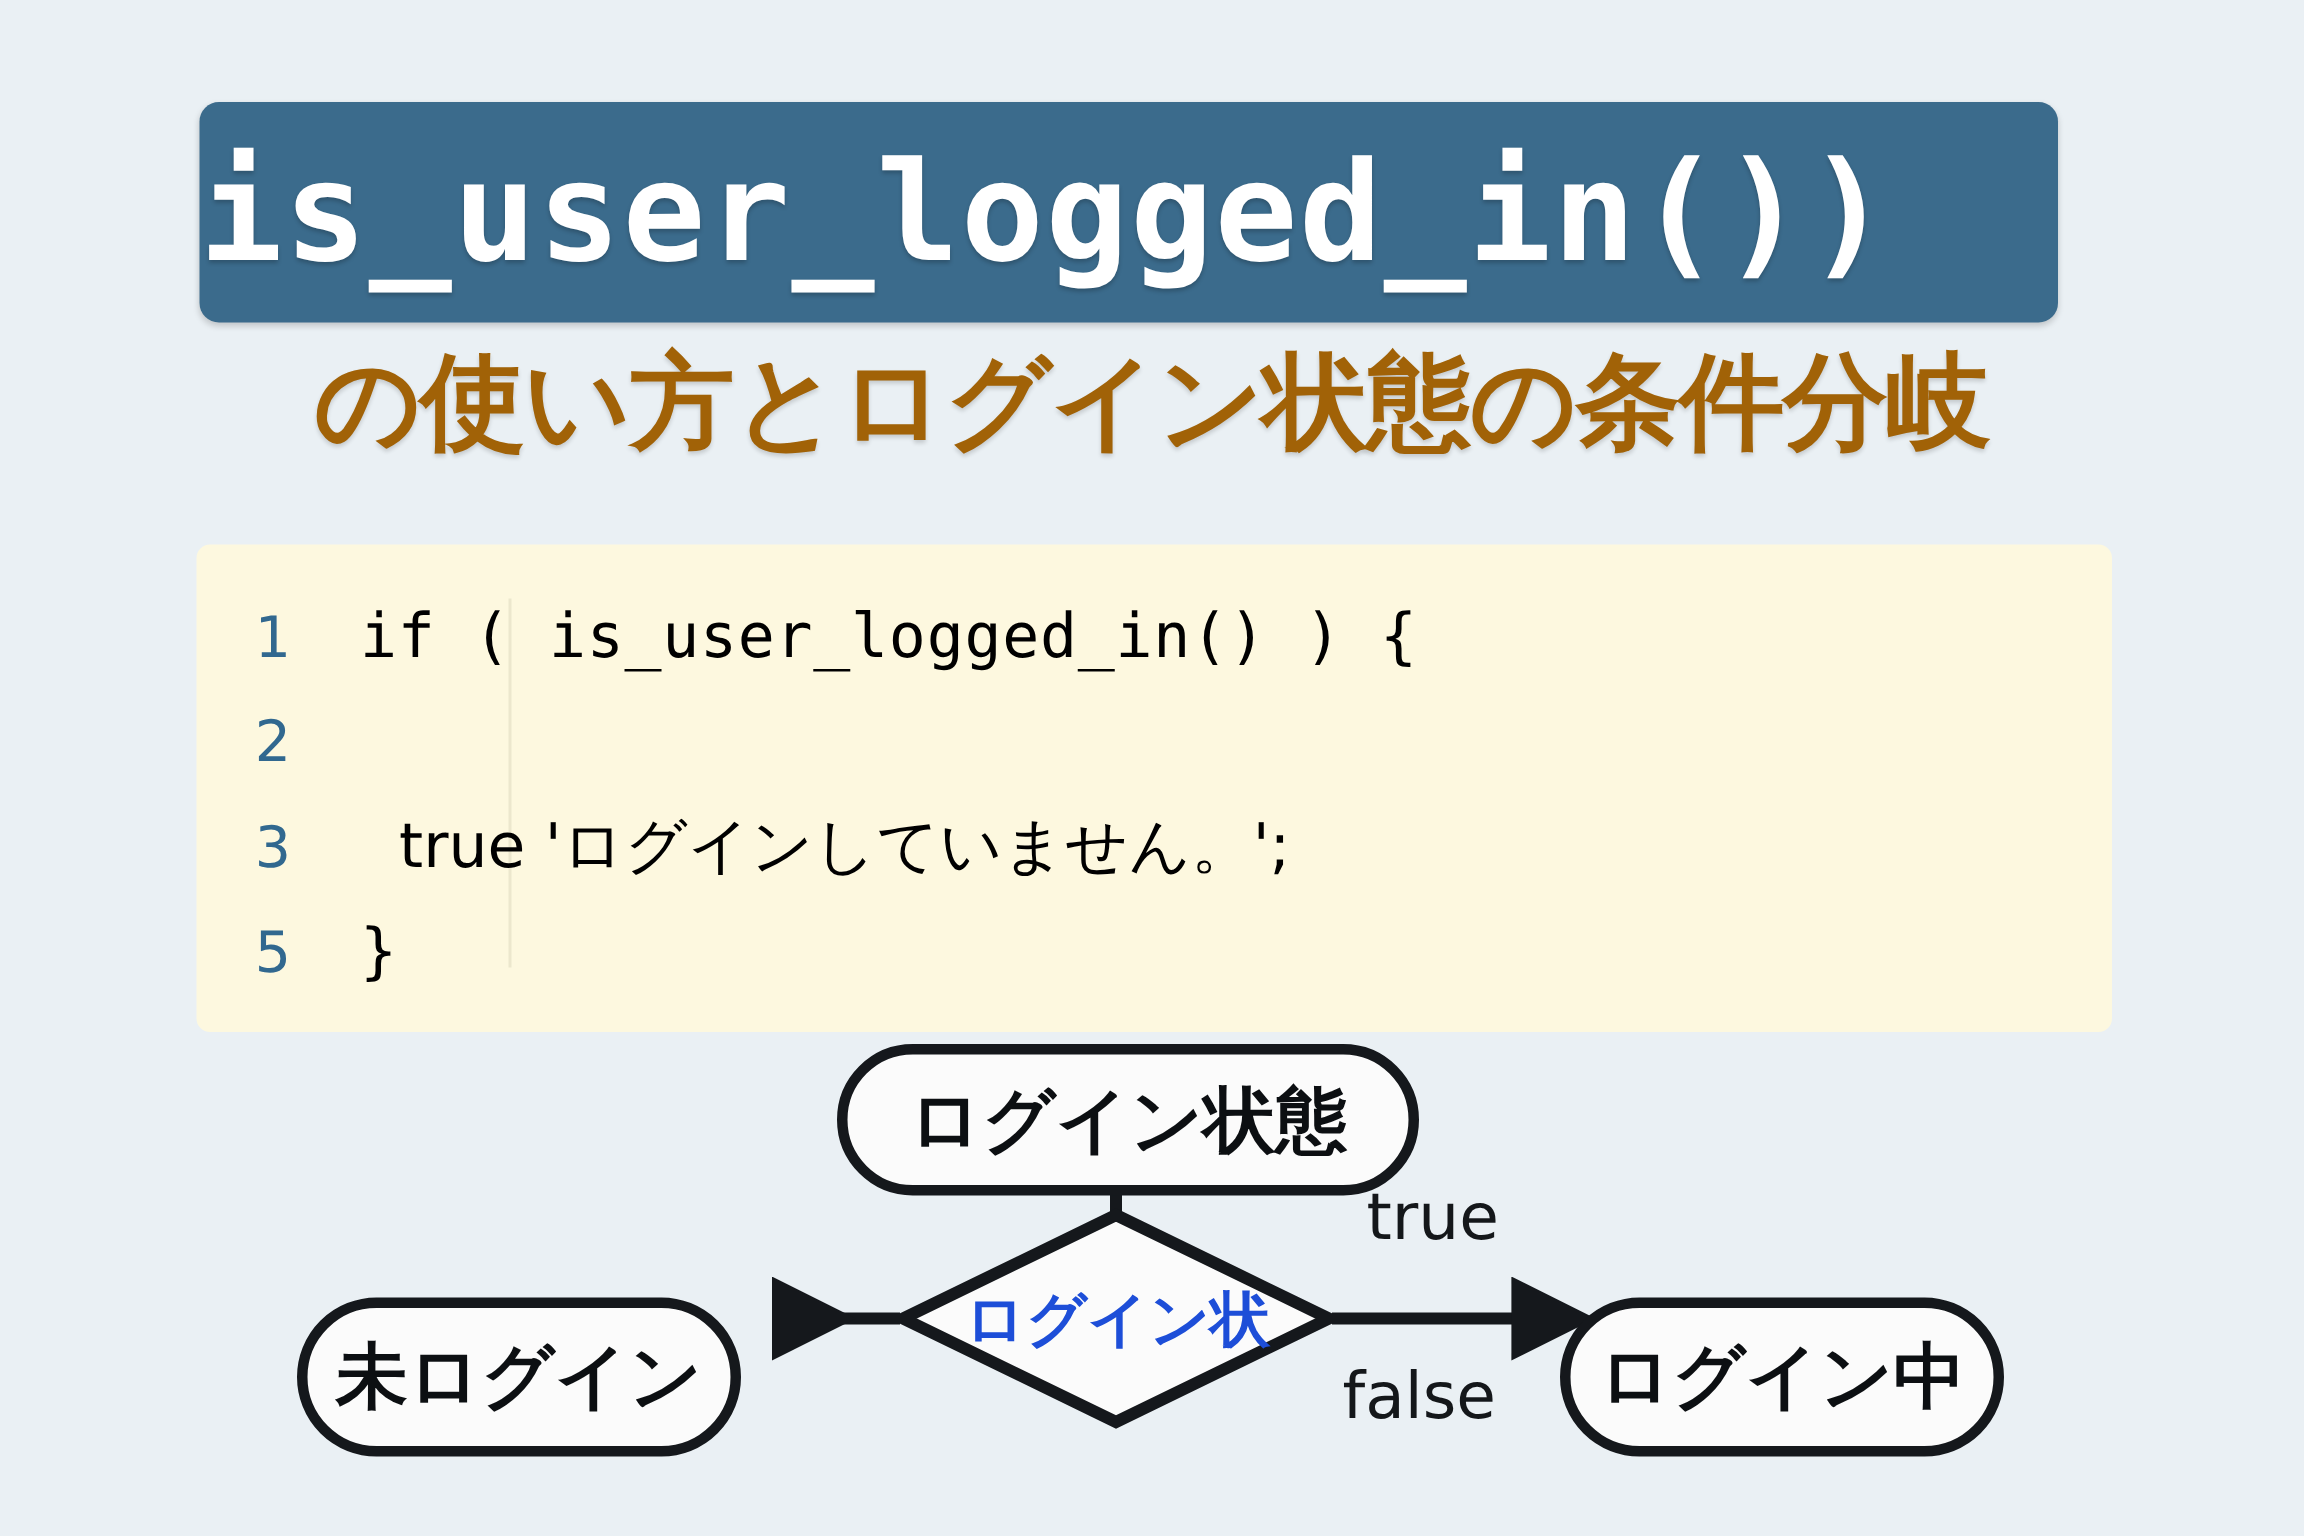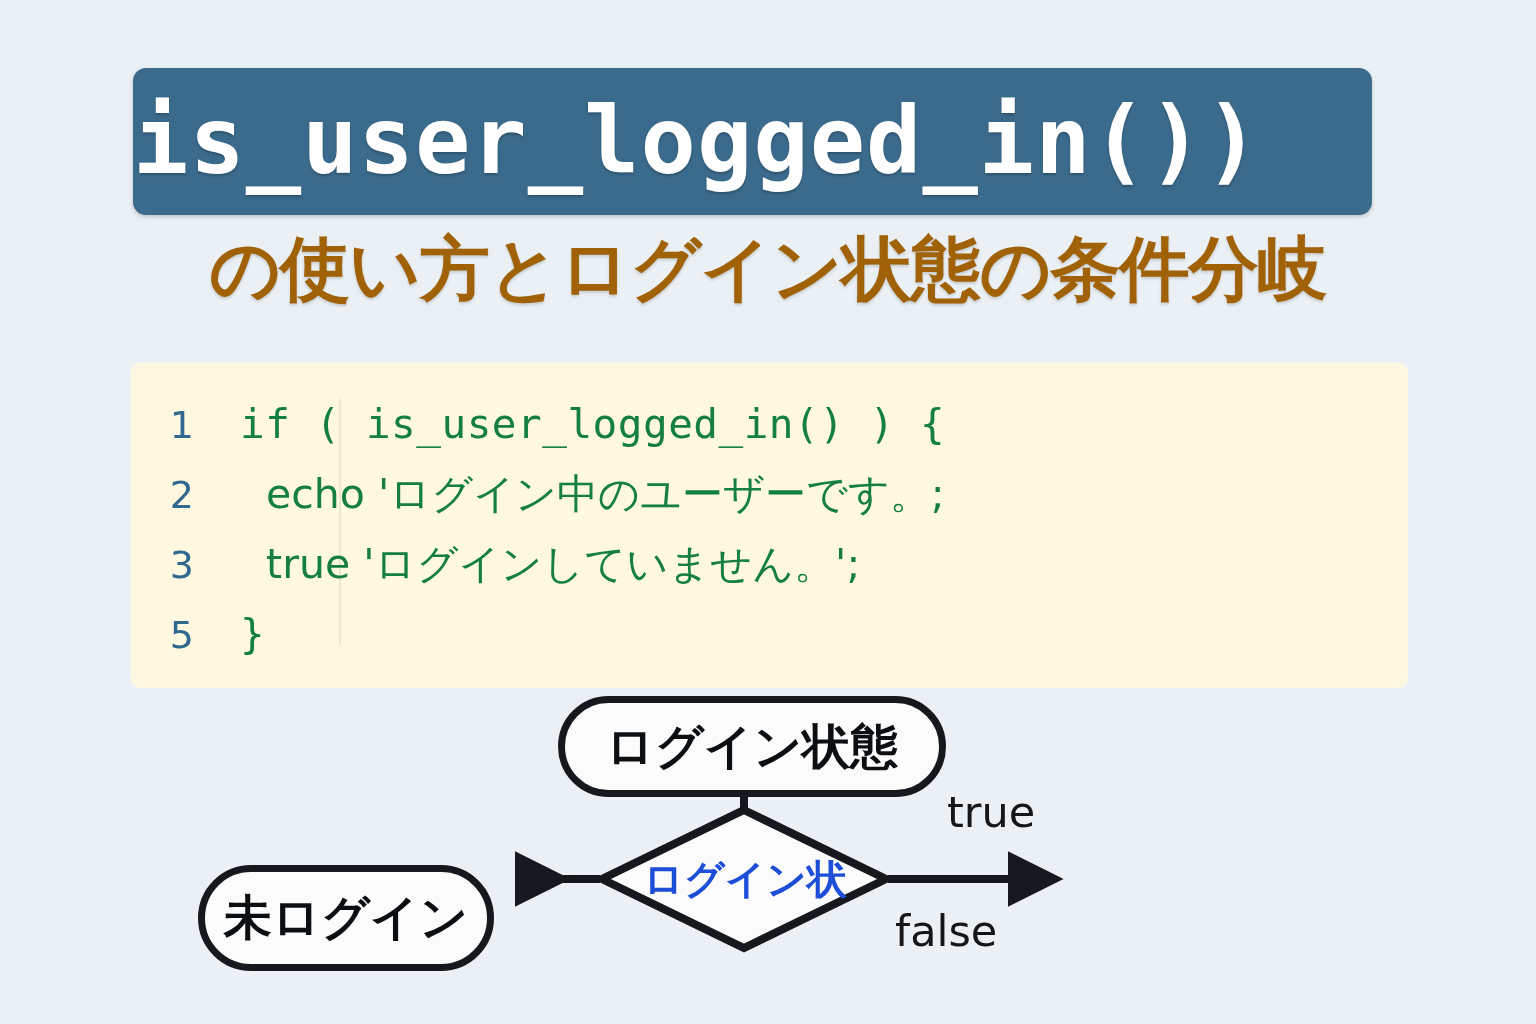--- a/index.html
+++ b/index.html
@@ -101,21 +101,21 @@
   .gutter-divider {
     position: absolute;
     left: 208px;
     top: 36px;
     width: 2px;
     height: 246px;
     background: #ece7cd;
   }
   .code-text {
     padding-left: 32px;
-    color: #15803d;
+    color: #000000;
     font-family: "DejaVu Sans Mono", "Liberation Mono", monospace;
     font-size: 41px;
     font-weight: 400;
     line-height: 70px;
     white-space: pre;
     letter-spacing: 0.5px;
   }
   .code-text.jp {
     font-family: "DejaVu Sans", "Liberation Sans", sans-serif;
     letter-spacing: 0px;
@@ -189,21 +189,21 @@
   }
   .edge-label {
     position: absolute;
     font-family: "DejaVu Sans", "Liberation Sans", sans-serif;
     font-size: 43px;
     font-weight: 400;
     color: #14171a;
     white-space: nowrap;
     z-index: 4;
   }
-  .label-true { left: 911px; top: 787px; margin-left: 36px; }
+  .label-true { left: 911px; top: 787px; }
   .label-false { left: 895px; top: 906px; }
 </style>
 </head>
 <body>
 
 <div id="canvas">
 
   <div class="title-badge">
     <span class="title-badge-text">is_user_logged_in())</span>
   </div>
@@ -214,21 +214,20 @@
     <div class="gutter-divider"></div>
     <div class="code-lines">
 
       <div class="code-row">
         <div class="code-gutter">1</div>
         <div class="code-text">if ( is_user_logged_in() ) {</div>
       </div>
 
       <div class="code-row">
         <div class="code-gutter">2</div>
-        <div class="code-text jp">  echo 'ログイン中のユーザーです。;</div>
       </div>
 
       <div class="code-row">
         <div class="code-gutter">3</div>
         <div class="code-text jp">  true 'ログインしていません。';</div>
       </div>
 
       <div class="code-row">
         <div class="code-gutter">5</div>
         <div class="code-text">}</div>
@@ -252,17 +251,18 @@
     <polygon points="744,810 886,879 744,948 602,879" fill="#fbfbfb" stroke="#15181c" stroke-width="8" stroke-linejoin="miter"></polygon>
 
     <line x1="600" y1="879" x2="521" y2="879" stroke="#15181c" stroke-width="8" marker-end="url(#arrow-left)"></line>
 
     <line x1="888" y1="879" x2="1014" y2="879" stroke="#15181c" stroke-width="8" marker-end="url(#arrow-right)"></line>
   </svg>
 
   <div class="node node-pill node-top">ログイン状態</div>
   <div class="diamond-label">ログイン状</div>
   <div class="node node-pill node-left">未ログイン</div>
+  <div class="node node-pill node-right">ログイン中</div>
 
   <div class="edge-label label-true">true</div>
   <div class="edge-label label-false">false</div>
 
 </div>
 
 </body></html>

